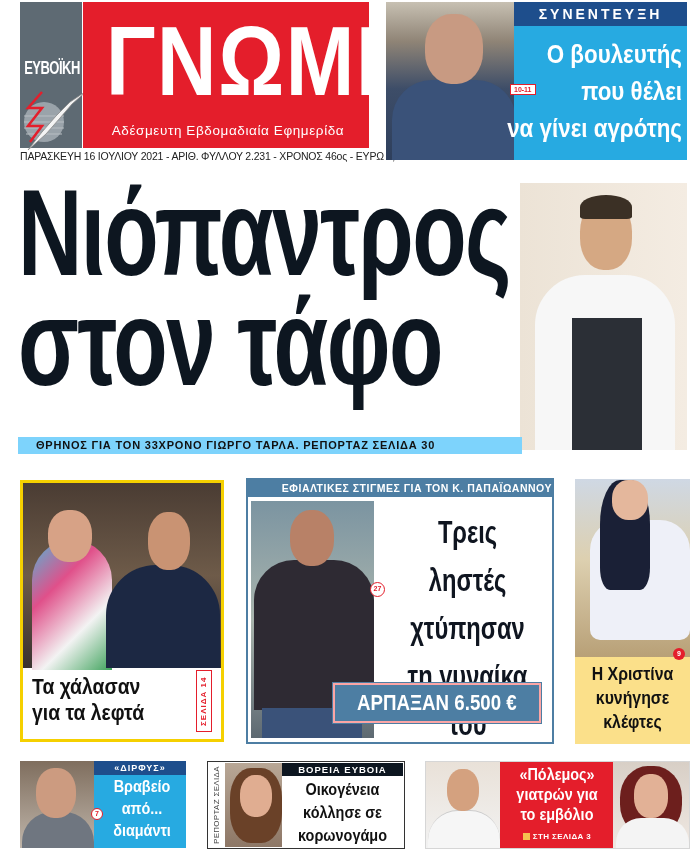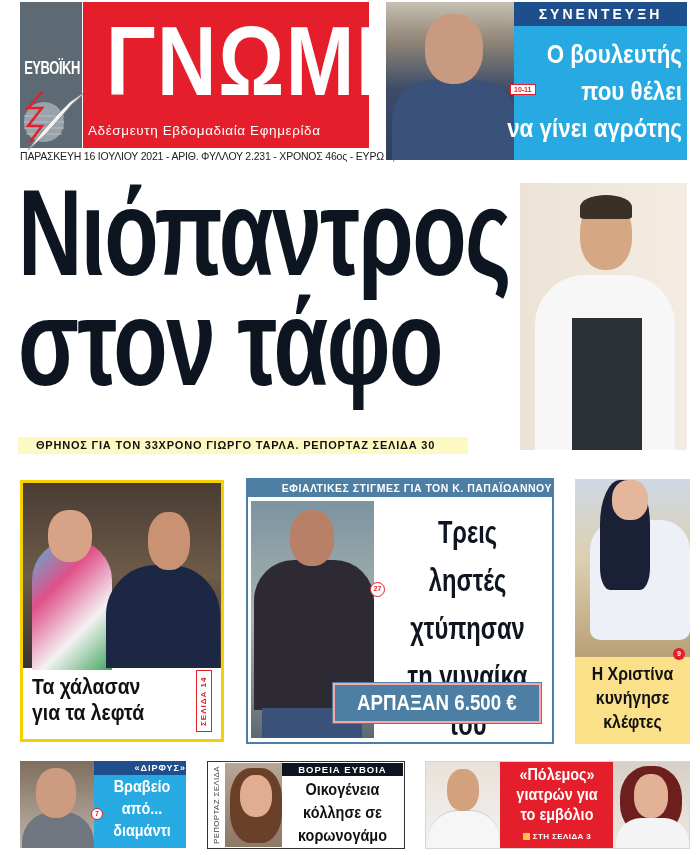--- a/index.html
+++ b/index.html
@@ -5,40 +5,40 @@
   * { box-sizing: border-box; margin: 0; padding: 0; }
   body { width: 700px; height: 855px; background: #ffffff; position: relative; overflow: hidden; font-family: "Liberation Sans", sans-serif; }
   .abs { position: absolute; }
 
   
   .mast-grey { left: 20px; top: 2px; width: 62px; height: 146px; background: #5e6a73; }
   .mast-sub { left: 22px; top: 60px; width: 60px; color: #fff; font-size: 13px; font-weight: bold; letter-spacing: -0.5px; text-align: center; transform: scaleY(1.35); }
   .mast-emblem { left: 20px; top: 86px; width: 70px; height: 66px; }
   .mast-red { left: 83px; top: 2px; width: 286px; height: 146px; background: #e41e2b; }
   .mast-title { left: 83px; top: 6px; width: 286px; color: #fff; font-size: 98px; font-weight: bold; text-align: center; letter-spacing: 2px; line-height: 110px; transform: scaleX(0.84); transform-origin: center; }
-  .mast-tag { left: 88px; top: 123px; width: 280px; color: #fff; font-size: 13.5px; letter-spacing: 0.6px; }
+  .mast-tag { left: 88px; top: 123px; width: 280px; color: #fff; font-size: 13.5px; text-align: center; letter-spacing: 0.6px; }
   .dateline { left: 20px; top: 150px; width: 355px; color: #222; font-size: 10.5px; letter-spacing: -0.2px; white-space: nowrap; }
 
   
   .intv-photo { left: 386px; top: 2px; width: 130px; height: 158px; background: linear-gradient(180deg,#c7c0b2 0%,#8f8476 25%,#3d4d68 55%,#2e3f5c 100%); overflow: hidden; }
   .intv-head { left: 425px; top: 14px; width: 58px; height: 70px; border-radius: 45%; background: #c89a82; }
   .intv-body { left: 392px; top: 80px; width: 124px; height: 80px; border-radius: 40px 40px 0 0; background: #3a5279; }
   .intv-blue { left: 514px; top: 2px; width: 173px; height: 158px; background: #27aae1; }
   .intv-label { left: 514px; top: 2px; width: 173px; height: 24px; background: #1e4e8c; color: #fff; font-size: 14px; font-weight: bold; letter-spacing: 3px; text-align: center; line-height: 24px; }
   .intv-text { left: 440px; top: 36px; width: 242px; color: #fff; font-size: 26px; font-weight: bold; text-align: right; line-height: 37px; transform: scaleX(0.86); transform-origin: right; }
   .intv-pg { left: 510px; top: 84px; background: #fff; color: #e41e2b; font-size: 7px; font-weight: bold; padding: 1px 3px; border: 1px solid #e41e2b; }
 
   
   .headline { left: 18px; top: 178px; width: 520px; color: #0d1620; font-size: 122px; font-weight: bold; line-height: 110px; letter-spacing: -2px; transform: scaleX(0.73); transform-origin: left; white-space: nowrap; }
   .chef-photo { left: 520px; top: 183px; width: 167px; height: 267px; background: linear-gradient(90deg,#ece3d6,#f4ece2); overflow: hidden; }
   .chef-head { left: 580px; top: 200px; width: 52px; height: 70px; border-radius: 45%; background: #d5a883; }
   .chef-hair { left: 580px; top: 195px; width: 52px; height: 24px; border-radius: 50% 50% 10% 10%; background: #3b3025; }
   .chef-coat { left: 535px; top: 275px; width: 140px; height: 175px; border-radius: 50px 50px 0 0; background: #f7f7f7; }
   .chef-apron { left: 572px; top: 318px; width: 70px; height: 132px; background: #2b2f36; }
-  .caption-bar { left: 18px; top: 437px; width: 450px; height: 17px; background: #fef9c3; color: #111; font-size: 11px; font-weight: bold; letter-spacing: 0.8px; line-height: 17px; padding-left: 18px; white-space: nowrap; }
+  .caption-bar { left: 18px; top: 437px; width: 504px; height: 17px; background: #7dd3fc; color: #111; font-size: 11px; font-weight: bold; letter-spacing: 0.8px; line-height: 17px; padding-left: 18px; white-space: nowrap; }
 
   
   .priest-box { left: 20px; top: 480px; width: 204px; height: 262px; border: 3px solid #f5d000; background: #fff; }
   .priest-photo { left: 23px; top: 483px; width: 198px; height: 185px; background: linear-gradient(180deg,#4a3c33 0%,#6e5b49 50%,#3a3230 100%); overflow: hidden; }
   .priest-woman { left: 32px; top: 540px; width: 80px; height: 130px; border-radius: 40px 40px 0 0; background: linear-gradient(135deg,#4fb8d8,#e0508a,#f3f3f3,#3fa35c); }
   .priest-man { left: 106px; top: 565px; width: 114px; height: 103px; border-radius: 50px 50px 0 0; background: #1c2843; }
   .priest-head1 { left: 48px; top: 510px; width: 44px; height: 52px; border-radius: 45%; background: #d7a286; }
   .priest-head2 { left: 148px; top: 512px; width: 42px; height: 58px; border-radius: 45%; background: #c99373; }
   .priest-title { left: 32px; top: 674px; width: 160px; color: #111; font-size: 22px; font-weight: bold; line-height: 26px; transform: scaleX(0.88); transform-origin: left; }
   .priest-pg { left: 196px; top: 670px; width: 16px; height: 62px; border: 1px solid #e41e2b; color: #e41e2b; font-size: 8px; font-weight: bold; letter-spacing: 1px; writing-mode: vertical-rl; transform: rotate(180deg); text-align: center; line-height: 14px; }
@@ -62,21 +62,21 @@
   .chr-body { left: 590px; top: 520px; width: 100px; height: 120px; border-radius: 30px 30px 10px 10px; background: #eef0f8; }
   .chr-badge { left: 673px; top: 648px; width: 12px; height: 12px; border-radius: 50%; background: #e41e2b; color: #fff; font-size: 7px; font-weight: bold; text-align: center; line-height: 12px; }
   .chr-box { left: 575px; top: 657px; width: 115px; height: 87px; background: #fbe08a; }
   .chr-title { left: 575px; top: 662px; width: 115px; color: #111; font-size: 18px; font-weight: bold; text-align: center; line-height: 24px; transform: scaleX(0.88); }
 
   
   .dir-photo { left: 20px; top: 761px; width: 74px; height: 87px; background: linear-gradient(180deg,#7f6e5e,#bfb5aa); overflow: hidden; }
   .dir-head { left: 36px; top: 768px; width: 40px; height: 50px; border-radius: 45%; background: #cc9b80; }
   .dir-body { left: 22px; top: 812px; width: 72px; height: 36px; border-radius: 30px 30px 0 0; background: #6f7680; }
   .dir-blue { left: 94px; top: 761px; width: 92px; height: 87px; background: #27aae1; }
-  .dir-label { left: 94px; top: 761px; width: 92px; height: 14px; background: #1e4e8c; color: #fff; font-size: 9px; font-weight: bold; letter-spacing: 1px; text-align: right; line-height: 14px; }
+  .dir-label { left: 94px; top: 761px; width: 92px; height: 14px; background: #1e4e8c; color: #fff; font-size: 9px; font-weight: bold; letter-spacing: 1px; text-align: center; line-height: 14px; }
   .dir-title { left: 100px; top: 776px; width: 84px; color: #fff; font-size: 16px; font-weight: bold; text-align: center; line-height: 22px; transform: scaleX(0.9); }
   .dir-badge { left: 91px; top: 808px; width: 12px; height: 12px; border-radius: 50%; background: #fff; border: 1px solid #e41e2b; color: #e41e2b; font-size: 7px; font-weight: bold; text-align: center; line-height: 10px; }
 
   .nev-box { left: 207px; top: 761px; width: 198px; height: 88px; border: 1px solid #333; background: #fff; }
   .nev-side { left: 209px; top: 763px; width: 16px; height: 84px; color: #444; font-size: 8px; writing-mode: vertical-rl; transform: rotate(180deg); text-align: center; line-height: 16px; letter-spacing: 0.3px; }
   .nev-photo { left: 225px; top: 763px; width: 57px; height: 84px; background: linear-gradient(180deg,#b8a796,#8d7766); overflow: hidden; }
   .nev-hair { left: 230px; top: 768px; width: 52px; height: 75px; border-radius: 40%; background: #6a4128; }
   .nev-face { left: 240px; top: 775px; width: 32px; height: 42px; border-radius: 45%; background: #e0ad91; }
   .nev-label { left: 282px; top: 763px; width: 121px; height: 13px; background: #0d1620; color: #fff; font-size: 9.5px; font-weight: bold; letter-spacing: 1px; text-align: center; line-height: 13px; }
   .nev-title { left: 282px; top: 778px; width: 121px; color: #111; font-size: 17px; font-weight: bold; text-align: center; line-height: 23px; transform: scaleX(0.85); }

